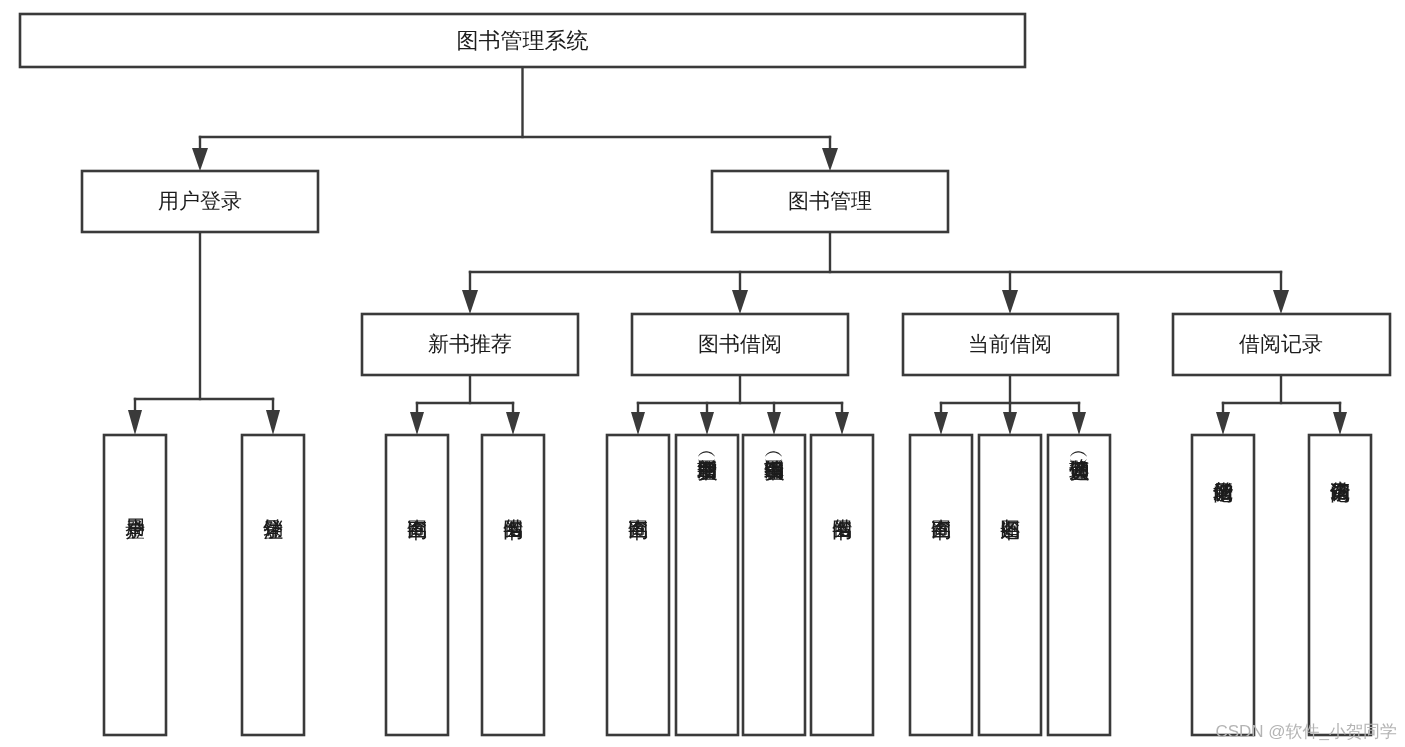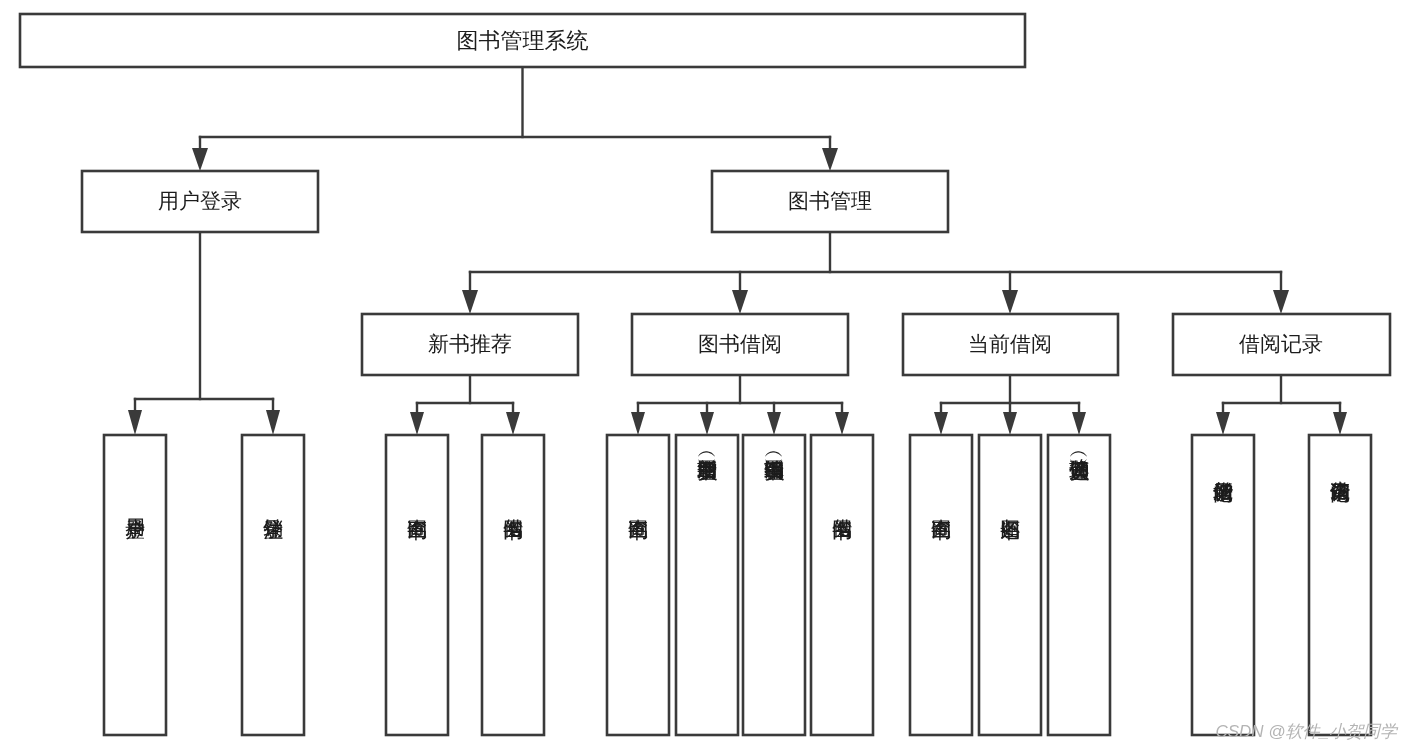--- a/index.html
+++ b/index.html
@@ -74,21 +74,20 @@
   }
   #watermark {
     position: absolute;
     right: 8px;
     bottom: 4px;
     font-family: "Liberation Sans", "DejaVu Sans", sans-serif;
     font-size: 17px;
     color: #b4b4b4;
     white-space: nowrap;
     user-select: none;
-    font-style: italic;
   }
 </style>
 </head>
 <body>
 
 <div id="diagram-root">
 
   <svg id="flow" viewBox="0 0 1405 747">
 
     <g>

